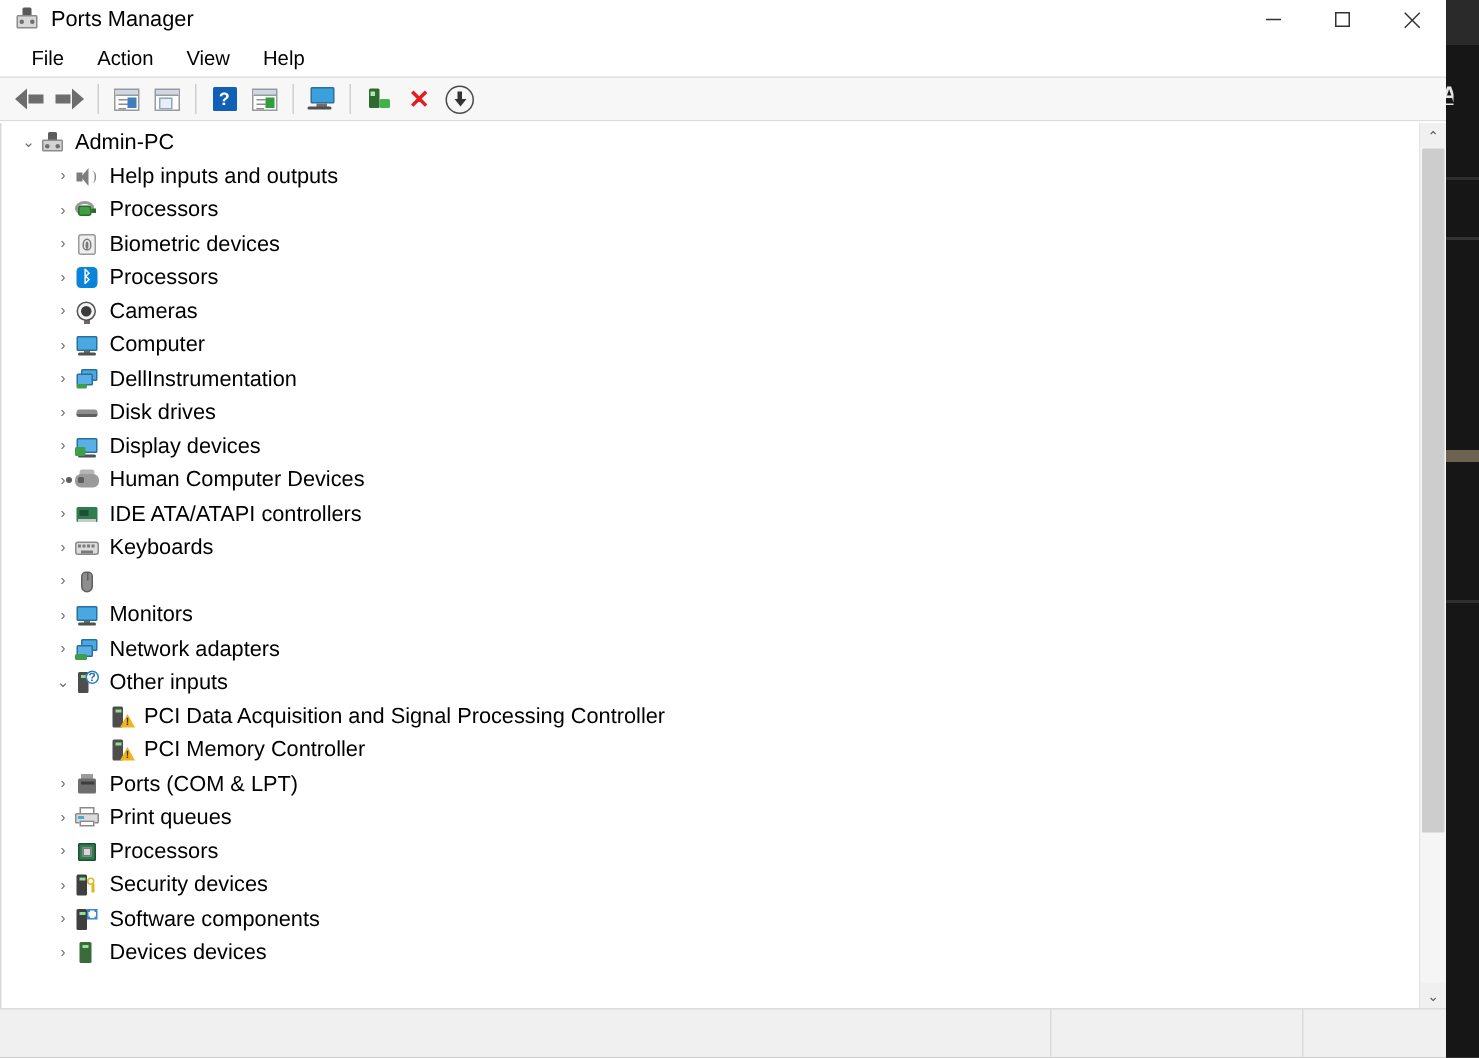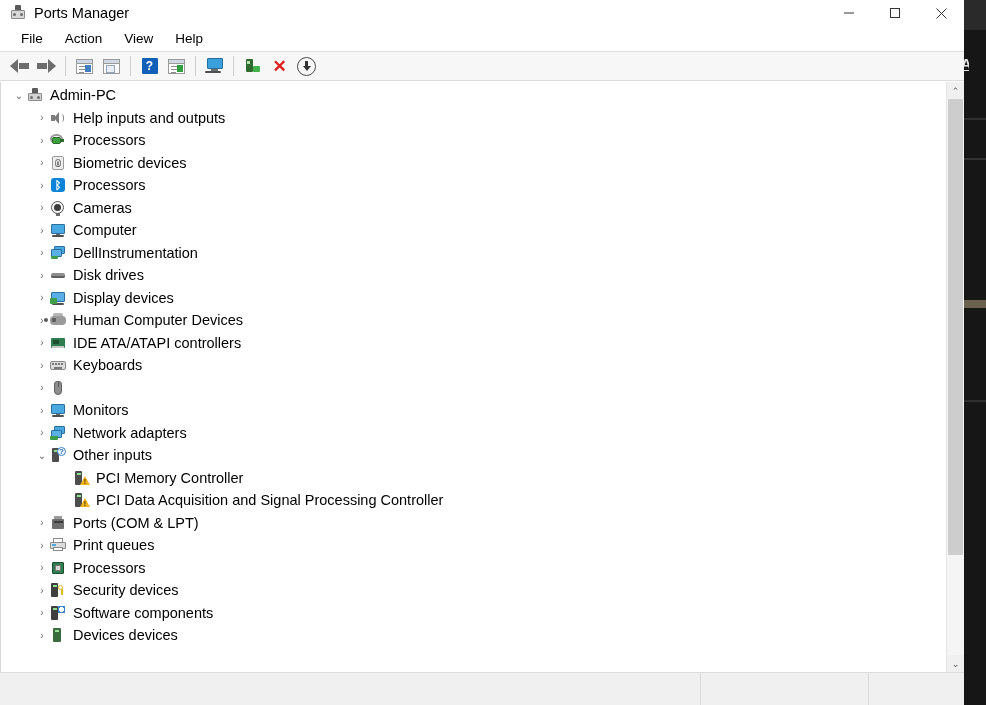--- a/index.html
+++ b/index.html
@@ -415,25 +415,25 @@
             <span class="icon"><span class="i i-net"><span class="s2"></span><span class="s1"></span><span class="g"></span></span></span>
             <span class="label">Network adapters</span>
           </div>
           <div class="row lvl1">
             <span class="chev">⌄</span>
             <span class="icon"><span class="i i-unk"><span class="t"></span><span class="led"></span><span class="q">?</span></span></span>
             <span class="label">Other inputs</span>
           </div>
           <div class="row lvl2">
             <span class="icon"><span class="i i-unk"><span class="t"></span><span class="led"></span><span class="warn"></span></span></span>
-            <span class="label">PCI Memory Controller</span>
+            <span class="label">PCI Data Acquisition and Signal Processing Controller</span>
           </div>
           <div class="row lvl2">
             <span class="icon"><span class="i i-unk"><span class="t"></span><span class="led"></span><span class="warn"></span></span></span>
-            <span class="label">PCI Data Acquisition and Signal Processing Controller</span>
+            <span class="label">PCI Memory Controller</span>
           </div>
           <div class="row lvl1">
             <span class="chev">›</span>
             <span class="icon"><span class="i i-port"><span class="p"></span><span class="b"></span><span class="s"></span></span></span>
             <span class="label">Ports (COM &amp; LPT)</span>
           </div>
           <div class="row lvl1">
             <span class="chev">›</span>
             <span class="icon"><span class="i i-prn"><span class="p"></span><span class="b"></span><span class="l"></span><span class="o"></span></span></span>
             <span class="label">Print queues</span>

